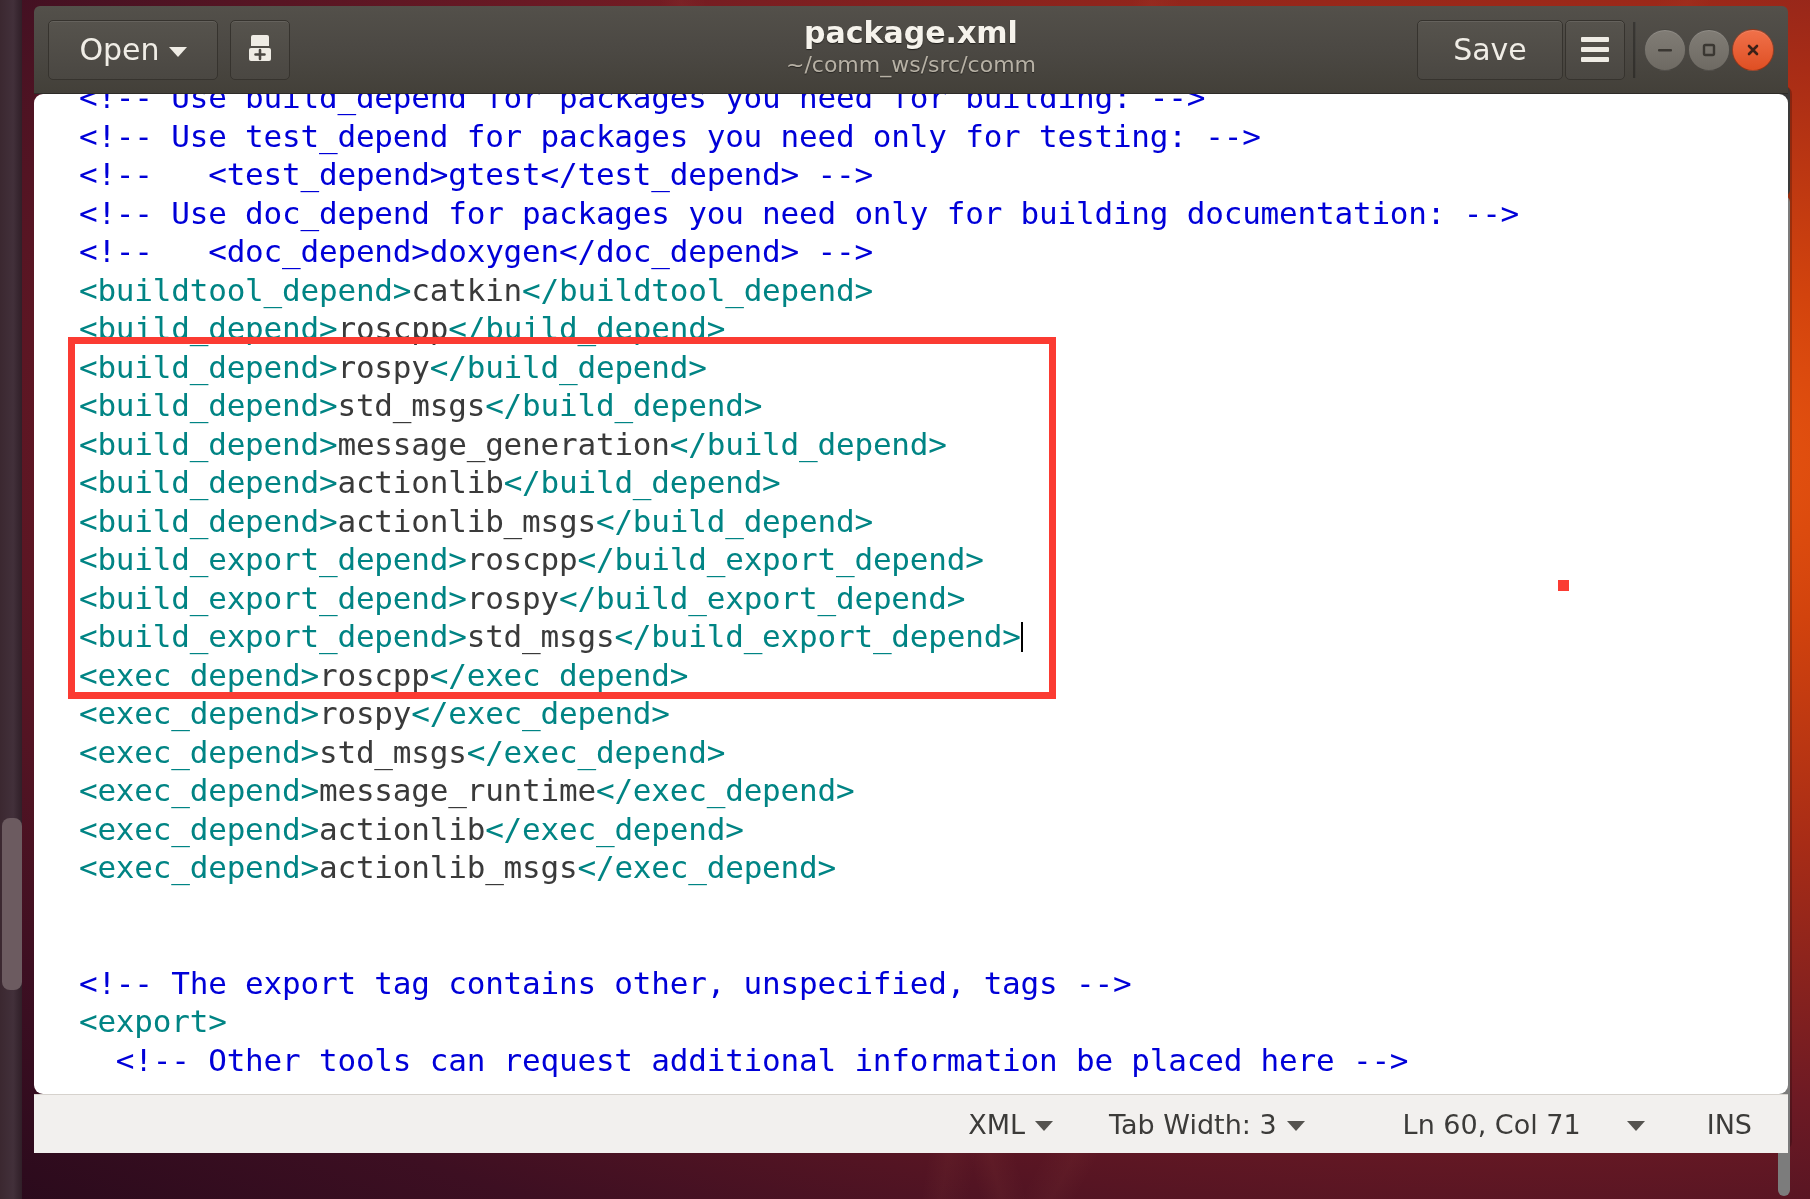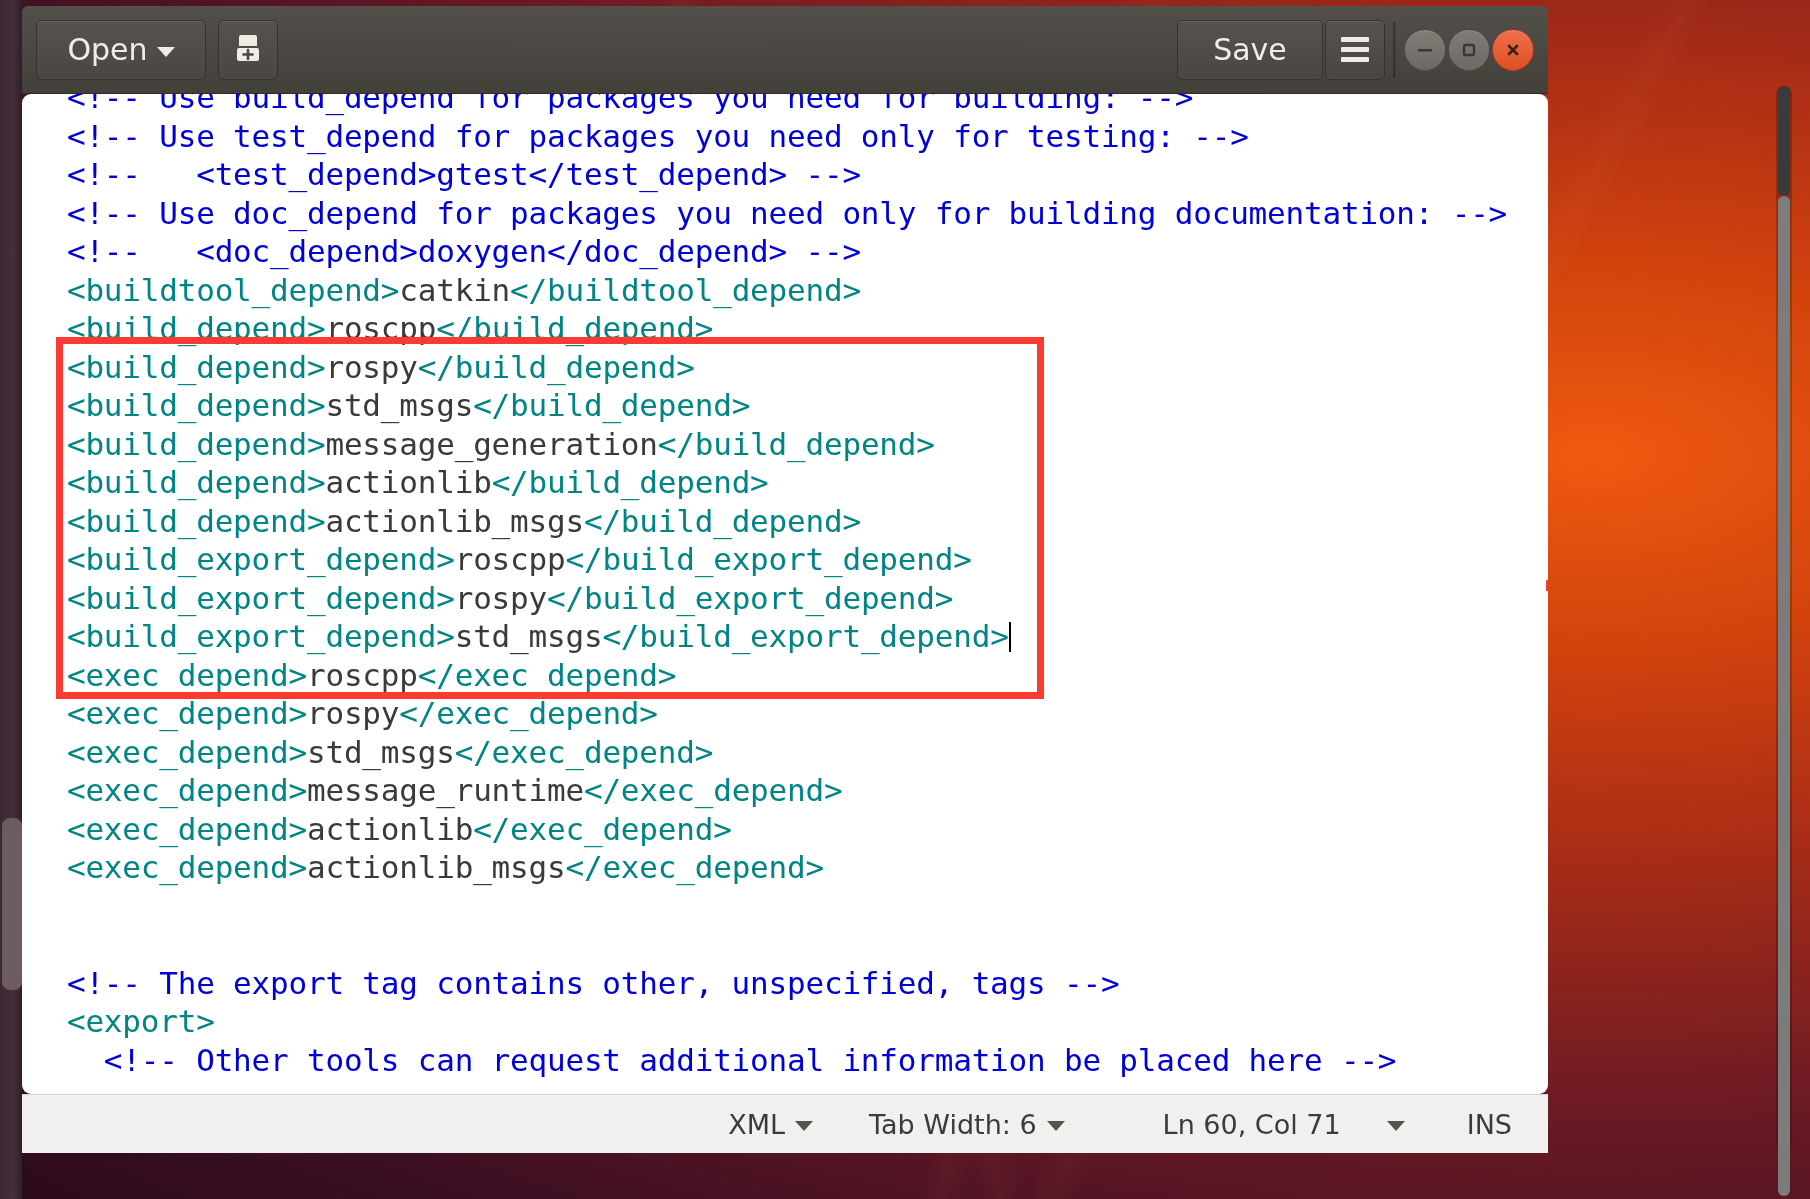--- a/index.html
+++ b/index.html
@@ -67,22 +67,23 @@
     width: 12px; height: 1000px;
     background: #7c7c7c;
     border-radius: 6px;
   }
 
   
   #window {
     position: absolute;
     left: 22px;
     top: 6px;
-    width: 1526px;
+    width: 1754px;
     height: 1147px;
+    padding-left: 12px;
   }
 
   
   #titlebar {
     position: relative;
     height: 88px;
     background: linear-gradient(to bottom, #53504a 0%, #4b4843 52%, #434039 100%);
     border-top-left-radius: 6px;
     border-top-right-radius: 6px;
     border-bottom: 1px solid #2d2b27;
@@ -305,20 +306,24 @@
     <div id="new-tab-button" class="hb-btn">
       <span>
         <svg width="30" height="32" viewBox="0 0 30 32">
           <path d="M8 3 h14 a2 2 0 0 1 2 2 v9 h-18 v-9 a2 2 0 0 1 2 -2 z" fill="#efece5"></path>
           <rect x="4" y="16" width="22" height="13" rx="2" fill="#efece5"></rect>
           <path d="M15 18 v9 M10.5 22.5 h9" stroke="#4a4742" stroke-width="2.6" stroke-linecap="round"></path>
         </svg>
       </span>
     </div>
 
+    <div id="title-block">
+      <div id="doc-title">package.xml</div>
+      <div id="doc-path">~/comm_ws/src/comm</div>
+    </div>
 
     <div id="hb-right">
       <div id="save-button" class="hb-btn">
         <span>Save</span>
       </div>
 
       <div id="menu-button" class="hb-btn">
         <span class="bar"></span>
         <span class="bar"></span>
         <span class="bar"></span>
@@ -388,21 +393,21 @@
   </div>
 
   <div id="statusbar">
 
     <div class="sb-item" id="sb-lang">
       <span>XML</span>
       <span class="sb-caret"></span>
     </div>
 
     <div class="sb-item" id="sb-tabwidth">
-      <span>Tab Width: 6</span>
+      <span>Tab Width: 3</span>
       <span class="sb-caret"></span>
     </div>
 
     <div class="sb-item" id="sb-position">
       <span>Ln 60, Col 71</span>
     </div>
 
     <span class="sb-caret" id="sb-lnpos-caret"></span>
 
     <div class="sb-item" id="sb-ins">

